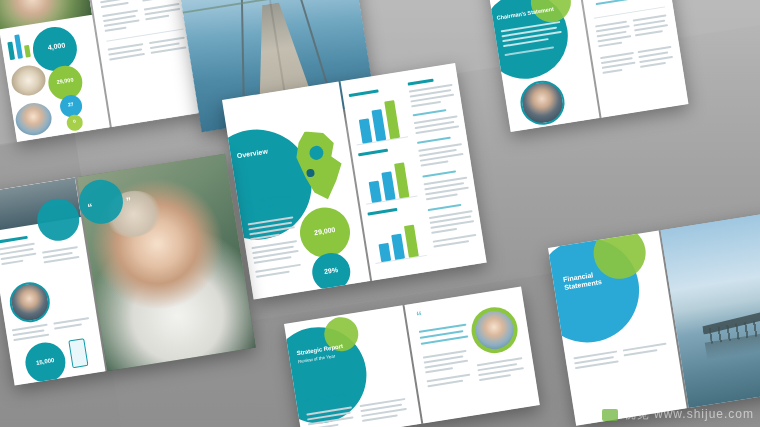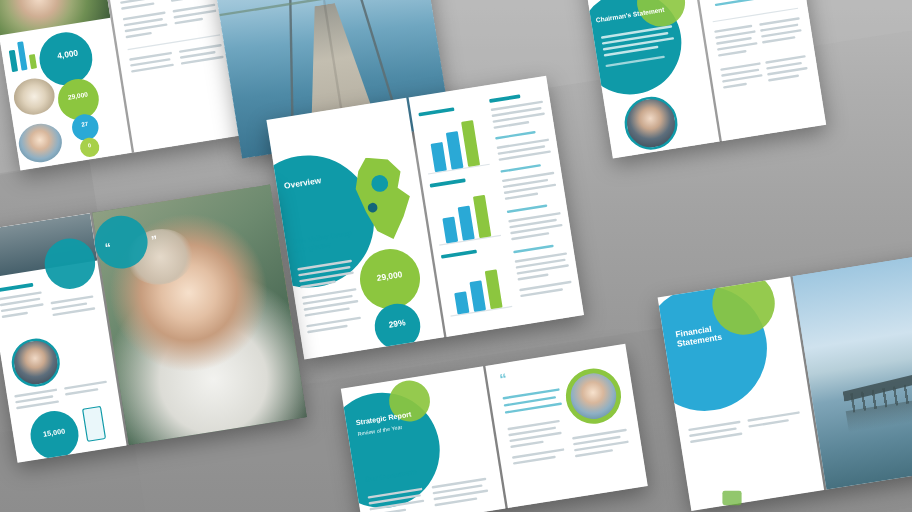--- a/index.html
+++ b/index.html
@@ -342,14 +342,18 @@
                   linear-gradient(180deg,#9fc7e0 0%,#cfe2ee 34%,#b7cfd9 46%,#7fa5b8 60%,#5d8799 82%,#46707f 100%);"></div>
     <div style="position:absolute;left:140px;top:96px;width:70px;height:14px;
                 background:#3d4f52;clip-path:polygon(0 40%,100% 0,100% 60%,0 100%);opacity:.85;"></div>
     <div style="position:absolute;left:146px;top:104px;width:60px;height:16px;
                 background:repeating-linear-gradient(90deg,#3d4f52 0 2px,rgba(0,0,0,0) 2px 9px);opacity:.7;"></div>
     <div style="position:absolute;left:140px;top:118px;width:70px;height:18px;
                 background:linear-gradient(180deg,rgba(61,79,82,.45),rgba(61,79,82,0));"></div>
   </div>
 
   <div class="wmark-box"></div>
+  <div class="wmark">
+    <span class="cn">视觉</span>
+    <span>www.shijue.com</span>
+  </div>
 
 </div>
 
 </body></html>

